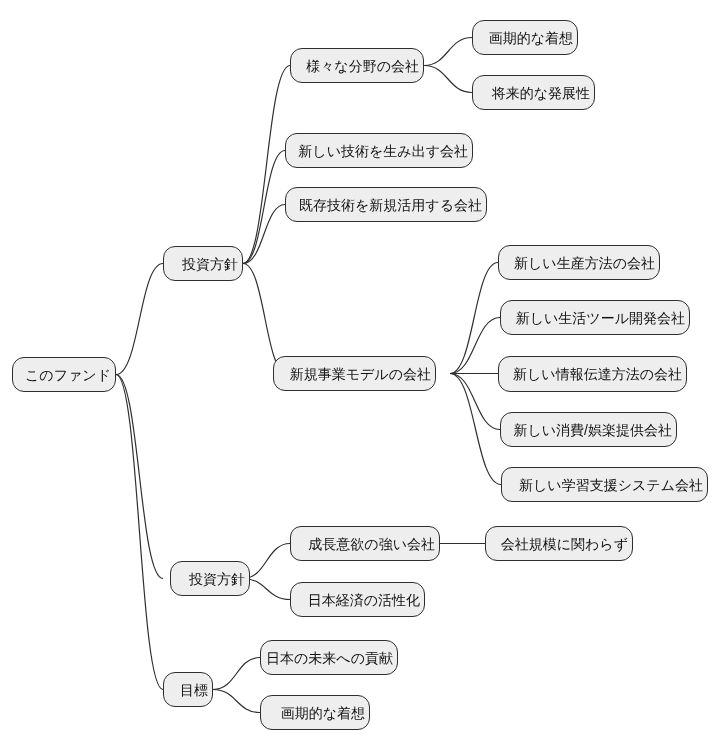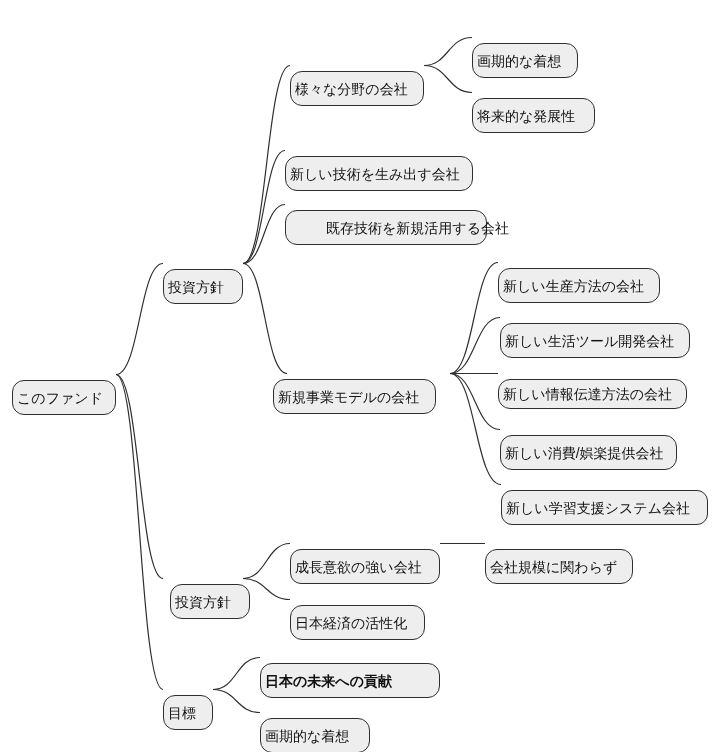--- a/index.html
+++ b/index.html
@@ -23,29 +23,28 @@
     fill: none;
     stroke: var(--edge-color, #2f2f2f);
     stroke-width: 1.2;
   }
   .mm-node {
     position: absolute;
     z-index: 2;
     box-sizing: border-box;
     display: flex;
     align-items: center;
-    justify-content: flex-start;
+    justify-content: flex-end;
     background: var(--node-fill, #eeeeee);
     border: 1.5px solid var(--node-border, #2f2f2f);
     border-radius: 12px;
     color: var(--node-text, #111111);
     font-size: 14px;
     line-height: 1;
     white-space: nowrap;
-    margin-top: 23px;
   }
   .mm-node .label {
     display: block;
     padding: 0 4px;
   }
 </style>
 </head>
 <body>
 
 <div class="canvas" style="width: 712px; height: 752px;">
@@ -93,21 +92,21 @@
     </div>
     <div class="mm-node" style="left: 273px; top: 356px; width: 163px; height: 35px;">
       <span class="label">新規事業モデルの会社</span>
     </div>
     <div class="mm-node" style="left: 498px; top: 245px; width: 162px; height: 35px;">
       <span class="label">新しい生産方法の会社</span>
     </div>
     <div class="mm-node" style="left: 500px; top: 300px; width: 190px; height: 35px;">
       <span class="label">新しい生活ツール開発会社</span>
     </div>
-    <div class="mm-node" style="left: 498px; top: 356px; width: 189px; height: 30px;">
+    <div class="mm-node" style="left: 498px; top: 356px; width: 189px; height: 36px;">
       <span class="label">新しい情報伝達方法の会社</span>
     </div>
     <div class="mm-node" style="left: 500px; top: 412px; width: 177px; height: 35px;">
       <span class="label">新しい消費/娯楽提供会社</span>
     </div>
     <div class="mm-node" style="left: 501px; top: 467px; width: 207px; height: 35px; border-radius: 11px;">
       <span class="label">新しい学習支援システム会社</span>
     </div>
     <div class="mm-node" style="left: 170px; top: 561px; width: 80px; height: 35px;">
       <span class="label">投資方針</span>
@@ -117,19 +116,19 @@
     </div>
     <div class="mm-node" style="left: 485px; top: 526px; width: 148px; height: 35px;">
       <span class="label">会社規模に関わらず</span>
     </div>
     <div class="mm-node" style="left: 290px; top: 582px; width: 135px; height: 35px;">
       <span class="label">日本経済の活性化</span>
     </div>
     <div class="mm-node" style="left: 163px; top: 672px; width: 50px; height: 35px;">
       <span class="label">目標</span>
     </div>
-    <div class="mm-node" style="left: 260px; top: 640px; width: 180px; height: 35px; font-weight: bold;">
+    <div class="mm-node" style="left: 260px; top: 640px; width: 138px; height: 35px;">
       <span class="label">日本の未来への貢献</span>
     </div>
     <div class="mm-node" style="left: 260px; top: 695px; width: 110px; height: 35px;">
       <span class="label">画期的な着想</span>
     </div>
   </div>
 
 </body></html>

